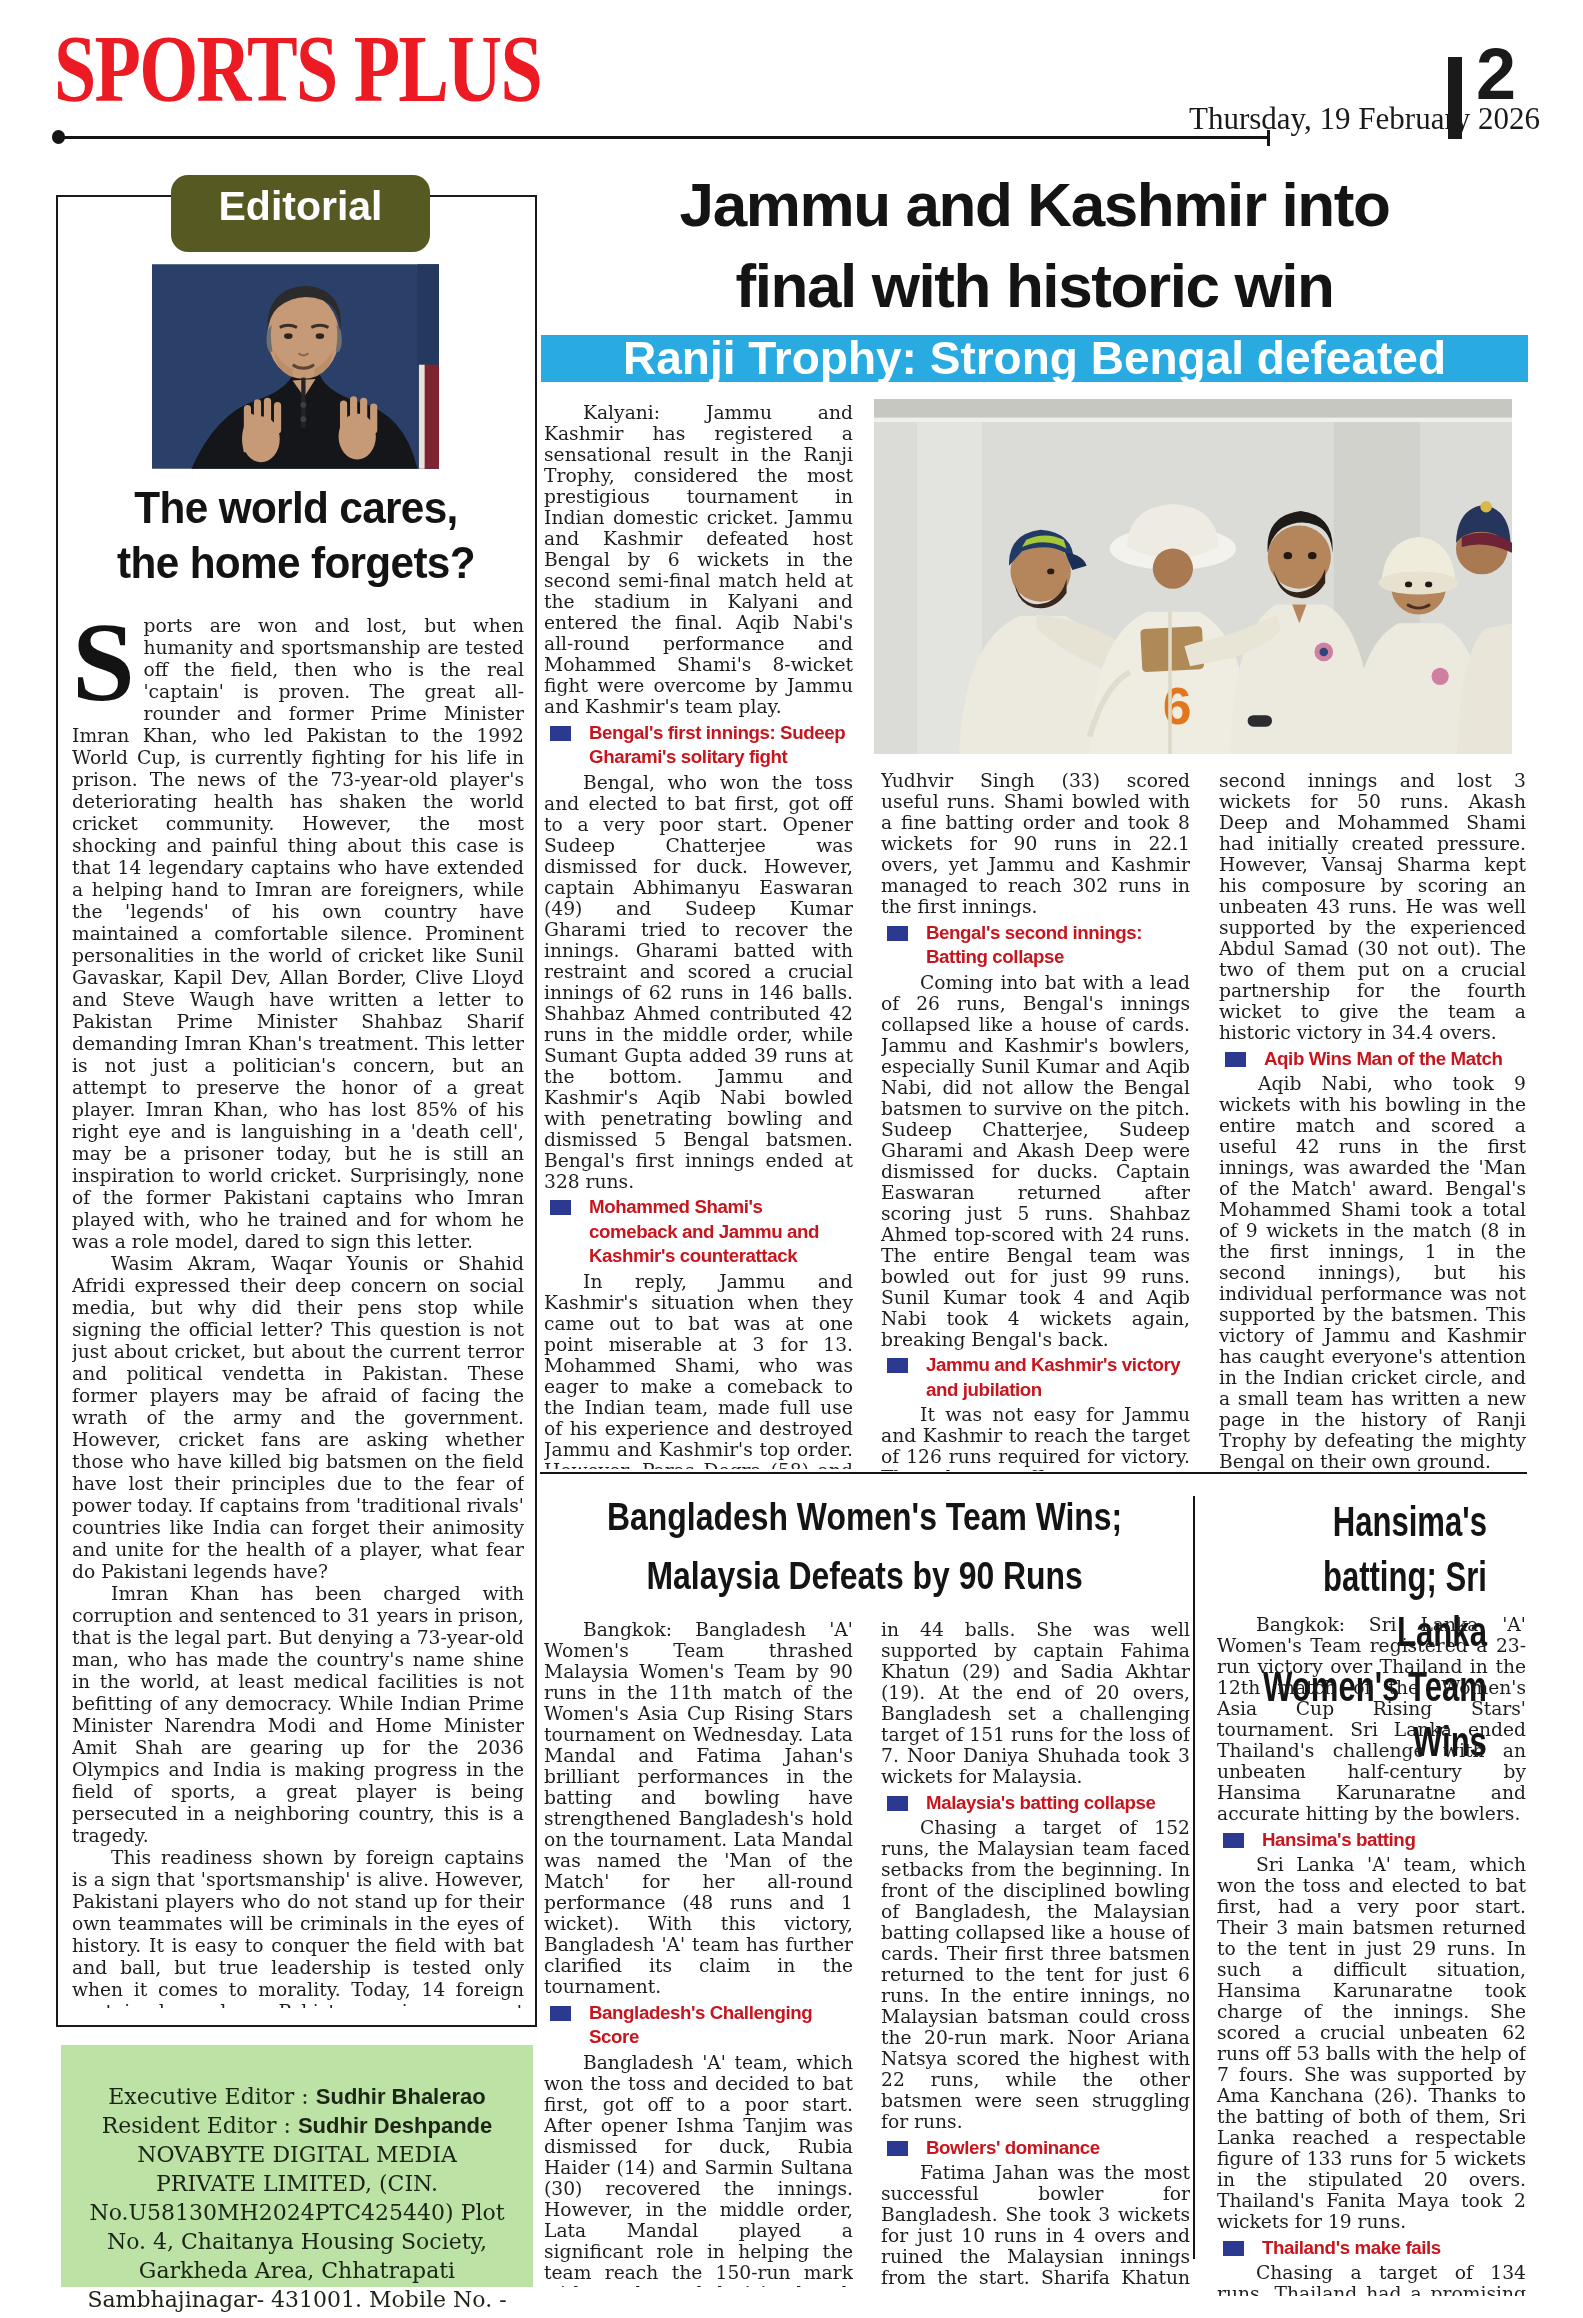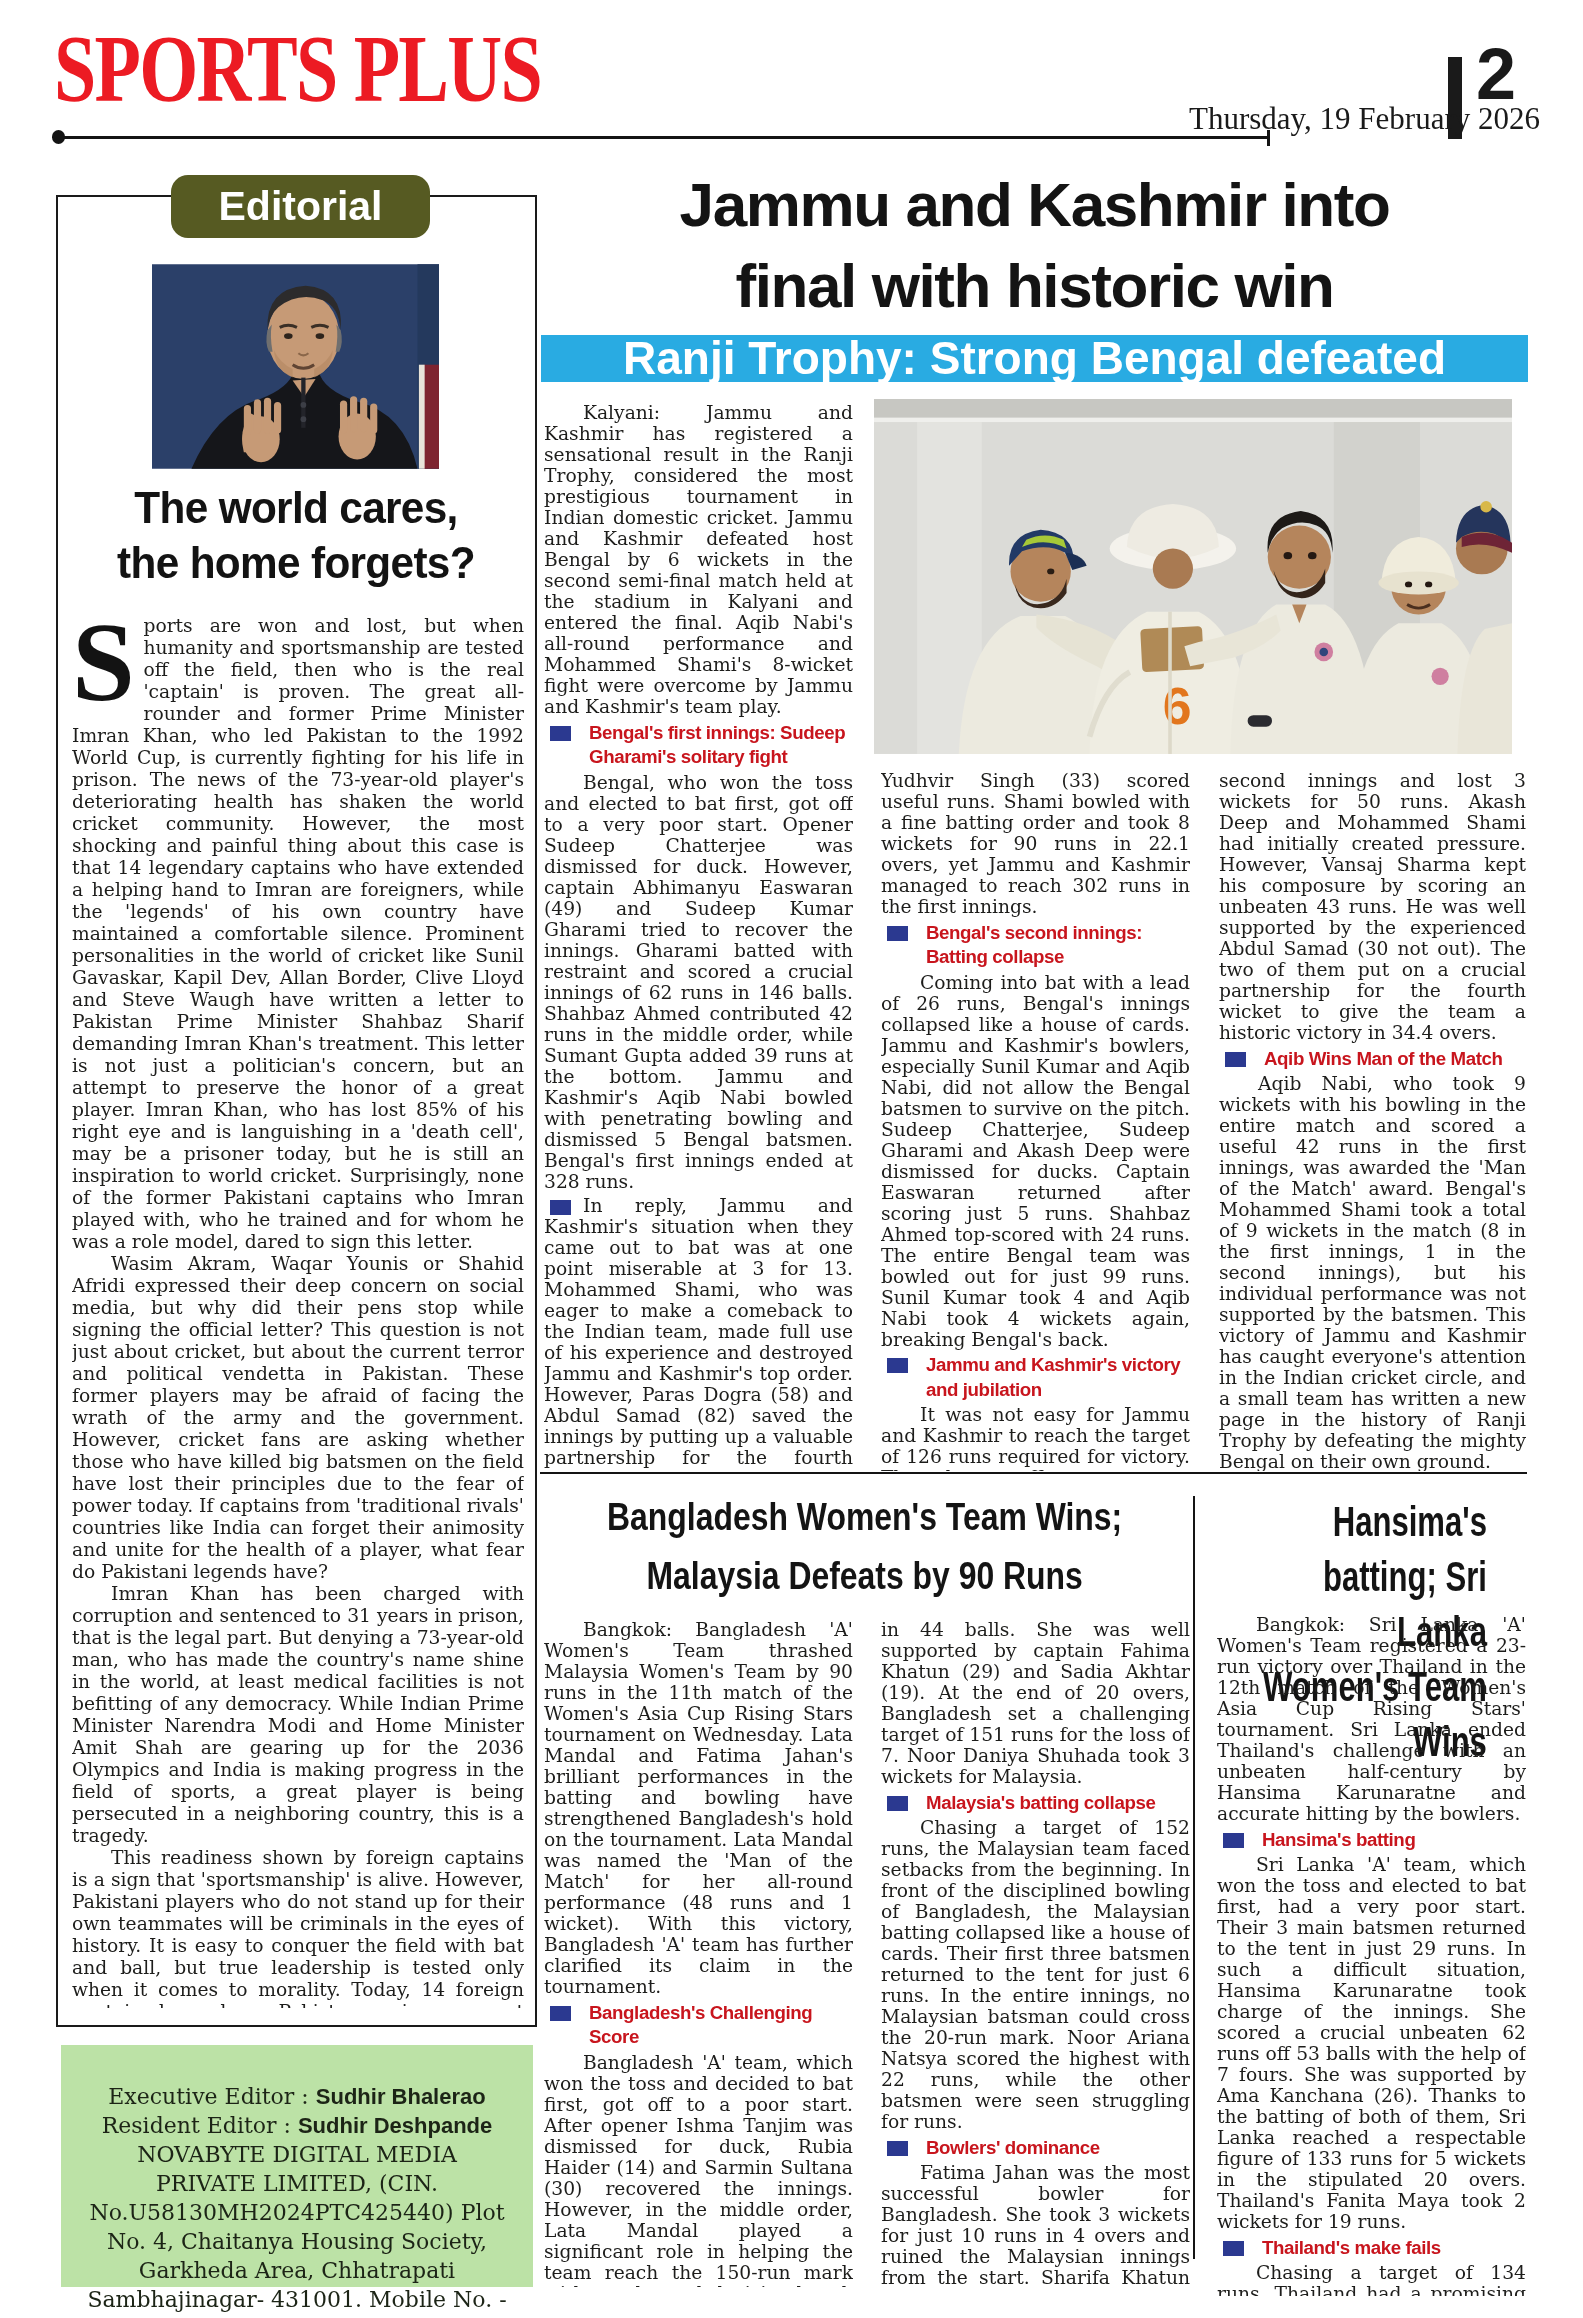--- a/index.html
+++ b/index.html
@@ -12,21 +12,21 @@
   .pageno-bar{position:absolute;left:1448px;top:57px;width:14.4px;height:82px;background:#1a1a1a;}
   .pageno-num{position:absolute;left:1476px;top:33px;font-family:"Liberation Sans",sans-serif;
               font-weight:bold;font-size:72px;color:#1a1a1a;}
   .issue-date{position:absolute;left:1070px;top:101px;width:470px;text-align:right;
               font-family:"Liberation Serif",serif;font-weight:normal;font-size:31px;color:#1a1a1a;}
   .mast-rule{position:absolute;left:54px;top:136px;width:1215px;height:2.9px;background:#141414;}
   .mast-rule .dot{position:absolute;left:-2.2px;top:-5.7px;width:13.6px;height:13.6px;border-radius:50%;background:#141414;}
   .mast-rule .tick{position:absolute;right:-0.7px;top:-6.5px;width:2.9px;height:16px;background:#141414;}
   
   .ed-box{position:absolute;left:56px;top:195px;width:477px;height:1828px;border:2.2px solid #1a1a1a;background:#fff;}
-  .ed-badge{position:absolute;left:171px;top:175px;width:259px;height:63px;background:var(--badge-olive,#565A22);
+  .ed-badge{position:absolute;left:171px;top:175px;width:259px;height:77px;background:var(--badge-olive,#565A22);
             border-radius:17px;color:#fff;font-family:"Liberation Sans",sans-serif;font-weight:bold;
             font-size:41px;line-height:63px;text-align:center;z-index:3;}
   .ed-photo{position:absolute;left:152px;top:264px;width:287px;height:205px;overflow:hidden;}
   .ed-headline{position:absolute;left:66px;top:480px;width:460px;margin:0;text-align:center;
                font-family:"Liberation Sans",sans-serif;font-weight:bold;font-size:45px;line-height:55px;
                color:#131313;white-space:pre-line;transform:scaleX(.94);transform-origin:center top;letter-spacing:-0.7px;}
   .ed-body{position:absolute;left:72px;top:615px;width:452px;height:1393px;overflow:hidden;
            font-size:18.7px;line-height:22px;text-align:justify;}
   
   .imprint{position:absolute;left:61px;top:2045px;width:472px;height:242px;background:var(--imprint-green,#BCE2A6);
@@ -192,21 +192,21 @@
       <path d="M818 192 Q846 180 874 192 L888 200 L888 214 Q850 196 818 206 Z" fill="#6e2436"></path>
       <path d="M812 494 Q816 352 850 320 L888 312 L888 494 Z" fill="#e9e6d9"></path>
       <circle cx="852" cy="150" r="8" fill="#d8b84a"></circle>
     </svg>
   </div>
 
   <div class="col m1">
       <p class="para">Kalyani: Jammu and Kashmir has registered a sensational result in the Ranji Trophy, considered the most prestigious tournament in Indian domestic cricket. Jammu and Kashmir defeated host Bengal by 6 wickets in the second semi-final match held at the stadium in Kalyani and entered the final. Aqib Nabi's all-round performance and Mohammed Shami's 8-wicket fight were overcome by Jammu and Kashmir's team play.</p>
       <div class="subhead"><span class="sq"></span><span>Bengal's first innings: Sudeep Gharami's solitary fight</span></div>
       <p class="para">Bengal, who won the toss and elected to bat first, got off to a very poor start. Opener Sudeep Chatterjee was dismissed for duck. However, captain Abhimanyu Easwaran (49) and Sudeep Kumar Gharami tried to recover the innings. Gharami batted with restraint and scored a crucial innings of 62 runs in 146 balls. Shahbaz Ahmed contributed 42 runs in the middle order, while Sumant Gupta added 39 runs at the bottom. Jammu and Kashmir's Aqib Nabi bowled with penetrating bowling and dismissed 5 Bengal batsmen. Bengal's first innings ended at 328 runs.</p>
-      <div class="subhead"><span class="sq"></span></div>
+      <div class="subhead"><span class="sq"></span><span>Mohammed Shami's comeback and Jammu and Kashmir's counterattack</span></div>
       <p class="para">In reply, Jammu and Kashmir's situation when they came out to bat was at one point miserable at 3 for 13. Mohammed Shami, who was eager to make a comeback to the Indian team, made full use of his experience and destroyed Jammu and Kashmir's top order. However, Paras Dogra (58) and Abdul Samad (82) saved the innings by putting up a valuable partnership for the fourth wicket. Among the bottom batsmen, Aqib Nabi (42) and</p>
     </div>
   <div class="col m2">
       <p class="para noind">Yudhvir Singh (33) scored useful runs. Shami bowled with a fine batting order and took 8 wickets for 90 runs in 22.1 overs, yet Jammu and Kashmir managed to reach 302 runs in the first innings.</p>
       <div class="subhead"><span class="sq"></span><span>Bengal's second innings: Batting collapse</span></div>
       <p class="para">Coming into bat with a lead of 26 runs, Bengal's innings collapsed like a house of cards. Jammu and Kashmir's bowlers, especially Sunil Kumar and Aqib Nabi, did not allow the Bengal batsmen to survive on the pitch. Sudeep Chatterjee, Sudeep Gharami and Akash Deep were dismissed for ducks. Captain Easwaran returned after scoring just 5 runs. Shahbaz Ahmed top-scored with 24 runs. The entire Bengal team was bowled out for just 99 runs. Sunil Kumar took 4 and Aqib Nabi took 4 wickets again, breaking Bengal's back.</p>
       <div class="subhead"><span class="sq"></span><span>Jammu and Kashmir's victory and jubilation</span></div>
       <p class="para">It was not easy for Jammu and Kashmir to reach the target of 126 runs required for victory. They also got off to a poor start in the</p>
     </div>
   <div class="col m3">

